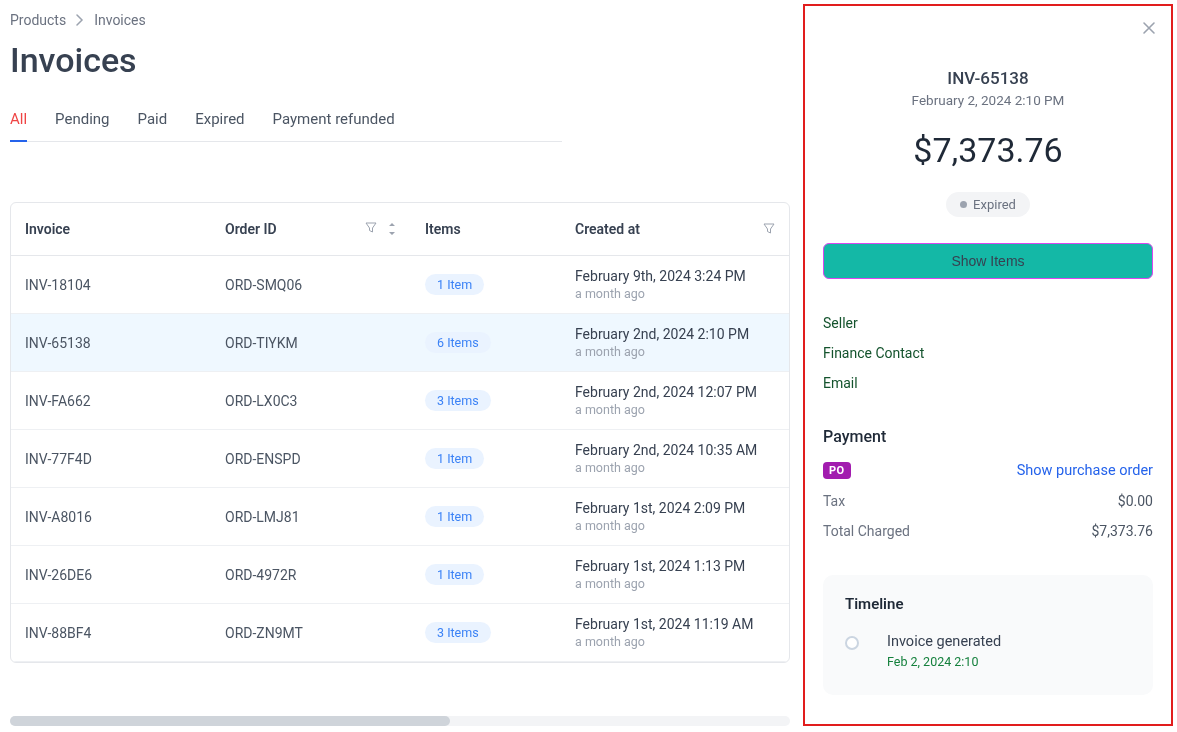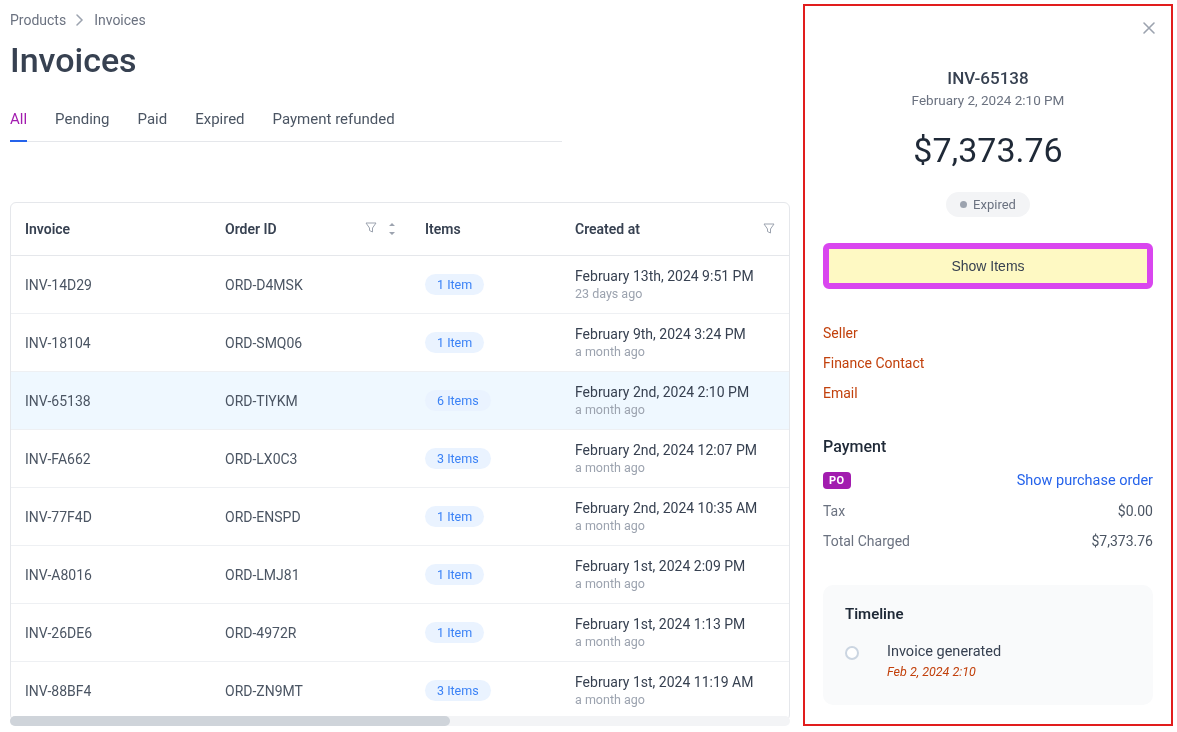--- a/index.html
+++ b/index.html
@@ -39,21 +39,21 @@
     width: 552px;
   }
   .tab {
     padding: 6px 0 12px 0;
     color: #4b5563;
     cursor: pointer;
     border-bottom: 2px solid transparent;
     margin-bottom: -1px;
   }
   .tab.active {
-    color: #a21caf;
+    color: #ef4444;
     border-bottom: 2px solid #2563eb;
   }
   .table-wrap {
     margin-top: 60px;
     border: 1px solid #e5e7eb;
     border-radius: 6px;
     overflow: hidden;
   }
   table { width: 100%; border-collapse: collapse; }
   thead th {
@@ -120,39 +120,39 @@
   .panel-header .inv-date { font-size: 13.5px; color: #6b7280; margin-top: 4px; }
   .panel-header .inv-amount { font-size: 34px; color: #1f2937; margin-top: 22px; font-weight: 400;}
   .status-chip {
     display: inline-flex; align-items: center; gap: 6px;
     background: #f3f4f6; color: #6b7280; font-size: 13px;
     padding: 5px 14px; border-radius: 14px; margin-top: 22px;
   }
   .status-dot { width: 7px; height: 7px; background:#9ca3af; border-radius:50%; }
   .show-items-btn {
     width: 100%; margin-top: 26px;
-    border: 6px solid #d946ef; background: #fef9c3; color: #374151;
+    border: 1px solid #d946ef; background: #14b8a6; color: #374151;
     padding: 9px 0; border-radius: 6px; font-size: 14px; cursor: pointer;
   }
-  .meta-row { color:#c2410c; font-size:14px; margin-top: 36px; }
+  .meta-row { color:#14532d; font-size:14px; margin-top: 36px; }
   .meta-row + .meta-row { margin-top: 14px; }
   .section-title { font-size: 16px; color:#1f2937; margin-top: 36px; font-weight: 500;}
   .po-row { display:flex; justify-content:space-between; align-items:center; margin-top: 16px; }
   .po-badge { background:#a21caf; color:#fff; font-size:11px; font-weight:700; border-radius:4px; padding:2px 6px; letter-spacing:.5px;}
   .po-link { color:#2563eb; font-size:14.5px; cursor:pointer; }
   .kv { display:flex; justify-content:space-between; font-size:14px; color:#4b5563; margin-top:14px;}
   .kv .k { color:#6b7280; }
   .timeline-card {
     margin-top: 36px; background:#f9fafb; border-radius:10px; padding: 20px 22px 26px 22px;
   }
   .timeline-card h4 { font-size:15px; font-weight:600; color:#1f2937; }
   .tl-item { display:flex; gap:28px; margin-top:20px; align-items:flex-start;}
   .tl-dot { width:14px;height:14px;border:2px solid #cbd5e1;border-radius:50%;margin-top:3px;background:#fff;}
   .tl-title{font-size:14.5px;color:#374151;}
-  .tl-date{font-size:12.5px;color:#c2410c;margin-top:4px;font-style:italic;}
+  .tl-date{font-size:12.5px;color:#15803d;margin-top:4px;}
   svg { display:block; }
 </style>
 </head>
 <body>
 
 <div class="main">
   <div class="breadcrumb">
     <span>Products</span>
     <span class="chev">
       <svg width="8" height="12" viewBox="0 0 8 12">
@@ -208,29 +208,20 @@
                       <path d="M1 1h10L7.5 6v4l-3-1.5V6L1 1z" stroke="currentColor" stroke-width="1" fill="none"></path>
                     </svg>
                 </span>
               </span>
             </div>
           </th>
         </tr>
       </thead>
       <tbody id="tbody">
           <tr>
-            <td>INV-14D29</td>
-            <td>ORD-D4MSK</td>
-            <td><span class="pill">1 Item</span></td>
-            <td>
-              <div class="created-main">February 13th, 2024 9:51 PM</div>
-              <div class="created-sub">23 days ago</div>
-            </td>
-          </tr>
-          <tr>
             <td>INV-18104</td>
             <td>ORD-SMQ06</td>
             <td><span class="pill">1 Item</span></td>
             <td>
               <div class="created-main">February 9th, 2024 3:24 PM</div>
               <div class="created-sub">a month ago</div>
             </td>
           </tr>
           <tr class="selected">
             <td>INV-65138</td>

